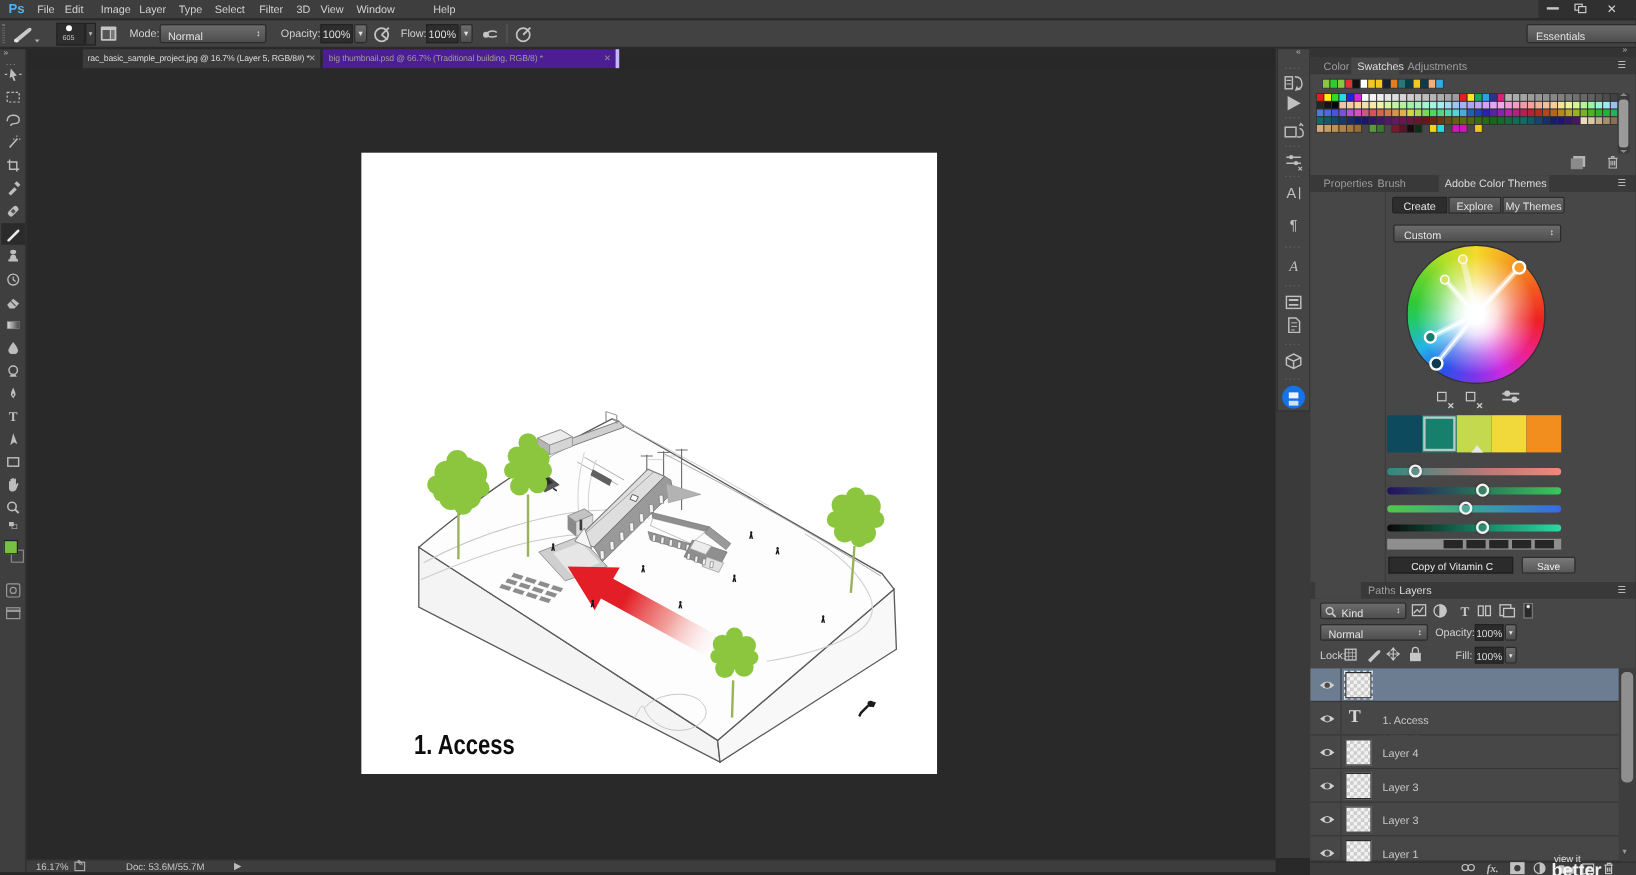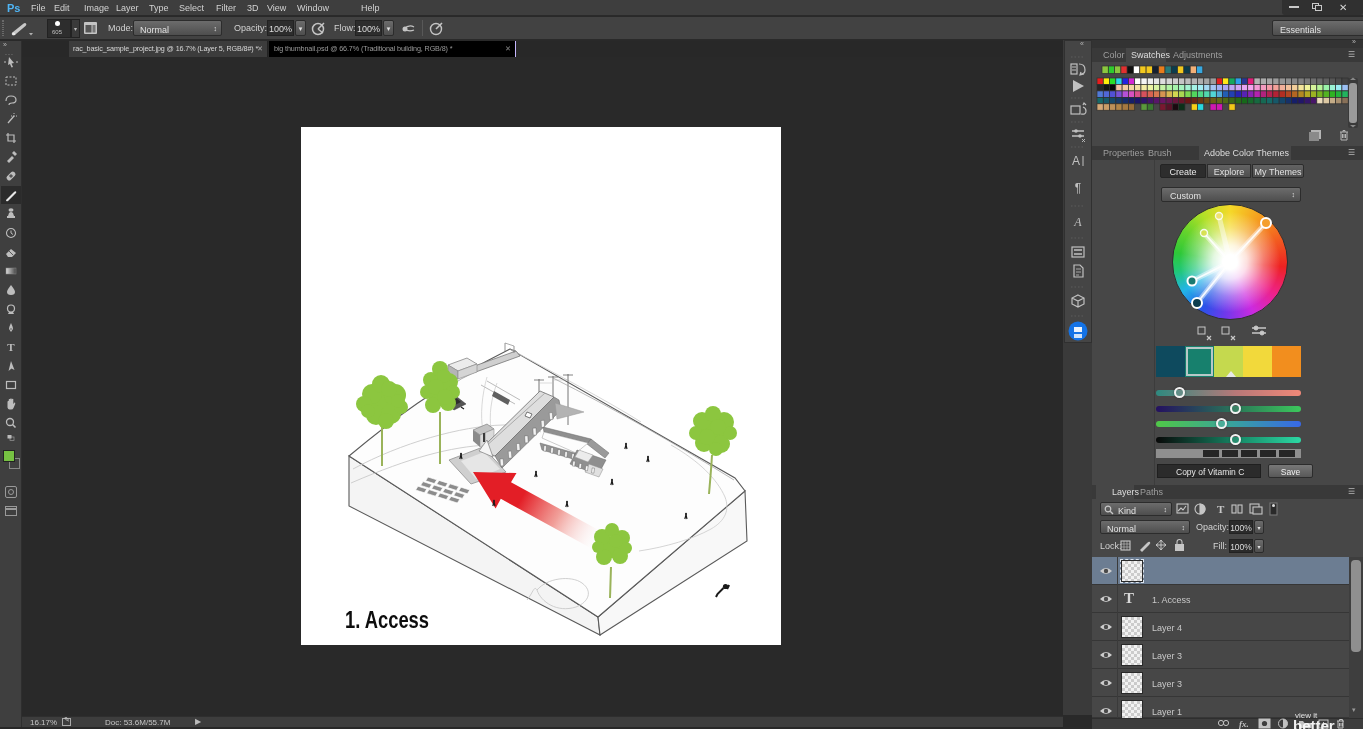--- a/index.html
+++ b/index.html
@@ -68,21 +68,21 @@
 <svg class="abs" style="left:428px;top:20px;" width="17" height="17" viewBox="0 0 17 17">
 <circle cx="8" cy="9" r="5.5" fill="none" stroke="#c4c4c4" stroke-width="1.4"></circle>
 <path d="M8 9 L14 3" stroke="#c4c4c4" stroke-width="1.6"></path>
     </svg>
 <div class="abs dd" style="left:1272px;top:20px;width:101px;height:16px;">
       <span style="position:absolute;left:7px;top:4px;">Essentials</span>
       <span style="position:absolute;right:4px;top:4px;font-size:7px;">↕</span>
     </div>
 <div class="abs" style="left:0;top:41px;width:1363px;height:16px;background:#282828;"></div>
 <div class="abs" style="left:69px;top:41px;width:199px;height:16px;background:#3c3c3c;border-right:1px solid #222;color:#d8d8d8;font-size:7.2px;letter-spacing:-0.12px;line-height:16px;white-space:nowrap;overflow:hidden;"><span style="margin-left:4px;">rac_basic_sample_project.jpg @ 16.7% (Layer 5, RGB/8#) *</span><span style="position:absolute;right:4px;color:#aaa;">✕</span></div>
-<div class="abs" style="left:269px;top:41px;width:247px;height:16px;background:#000000;border-right:1px solid #c4b5fd;color:#9b9b9b;font-size:7.2px;letter-spacing:-0.12px;line-height:16px;white-space:nowrap;overflow:hidden;"><span style="margin-left:5px;">big thumbnail.psd @ 66.7% (Traditional building, RGB/8) *</span><span style="position:absolute;right:4px;color:#888;">✕</span></div>
+<div class="abs" style="left:269px;top:41px;width:247px;height:16px;background:#4c1d95;border-right:3px solid #c4b5fd;color:#9b9b9b;font-size:7.2px;letter-spacing:-0.12px;line-height:16px;white-space:nowrap;overflow:hidden;"><span style="margin-left:5px;">big thumbnail.psd @ 66.7% (Traditional building, RGB/8) *</span><span style="position:absolute;right:4px;color:#888;">✕</span></div>
 <div class="abs" style="left:22px;top:57px;width:1041px;height:658px;background:#292929;"></div>
 <div class="abs" style="left:0;top:41px;width:22px;height:686px;background:#3f3f3f;border-right:1px solid #2e2e2e;"></div>
 <div class="abs" style="left:0;top:727px;width:22px;height:2px;background:#272727;"></div>
 <div class="abs" style="left:3px;top:41px;color:#b5b5b5;font-size:7px;">»</div>
 <div class="abs" style="left:5px;top:49px;color:#9a9a9a;font-size:7px;letter-spacing:1px;">...</div>
 <svg class="abs" style="left:0px;top:55px;" width="22" height="660" viewBox="0 0 22 660">
       <rect x="1" y="131" width="20" height="18" fill="#2b2b2b"></rect>
       <g transform="translate(11,7)">
         <path d="M-2 -5 L3 1 L0.5 1.5 L2 5 L0.5 5.5 L-1 2 L-3 3 Z" fill="#bdbdbd"></path>
         <path d="M-5 0 h-2 M5 0 h2" stroke="#bdbdbd"></path>
@@ -666,21 +666,21 @@
 <div class="abs" style="left:1156px;top:449px;width:145px;height:9px;background:#8f8f8f;"></div>
 <div class="abs" style="left:1203px;top:450px;width:16px;height:7px;background:#262626;"></div>
 <div class="abs" style="left:1222px;top:450px;width:16px;height:7px;background:#262626;"></div>
 <div class="abs" style="left:1241px;top:450px;width:16px;height:7px;background:#262626;"></div>
 <div class="abs" style="left:1260px;top:450px;width:16px;height:7px;background:#262626;"></div>
 <div class="abs" style="left:1279px;top:450px;width:16px;height:7px;background:#262626;"></div>
 <div class="abs" style="left:1157px;top:464px;width:104px;height:14px;background:#2b2b2b;border:1px solid #1f1f1f;color:#e6e6e6;font-size:8.5px;line-height:14px;padding-left:13px;"><span style="margin-left:5px;">Copy of Vitamin C</span></div>
 <div class="abs" style="left:1268px;top:464px;width:45px;height:14px;background:linear-gradient(#787878,#585858);border:1px solid #2c2c2c;border-radius:2px;color:#f0f0f0;font-size:8.5px;text-align:center;line-height:14px;">Save</div>
 <div class="abs" style="left:1092px;top:485px;width:271px;height:14px;background:#393939;"></div>
 <div class="abs" style="left:1096px;top:485px;width:38px;height:14px;background:#474747;"></div>
-<div class="abs txt" style="left:1112px;top:488px;color:#dedede;">Layers</div>
+<div class="abs txt" style="left:1166px;top:488px;color:#dedede;">Layers</div>
 <div class="abs txt" style="left:1140px;top:488px;color:#9e9e9e;">Paths</div>
 <div class="abs txt" style="left:1170px;top:488px;color:#9e9e9e;margin-top:32px;">Channels</div>
 <div class="abs" style="left:1348px;top:487px;color:#b8b8b8;font-size:8px;">☰</div>
 <div class="abs" style="left:1092px;top:499px;width:271px;height:230px;background:#474747;"></div>
 <div class="abs dd" style="left:1100px;top:502px;width:72px;height:14px;">
       <svg style="position:absolute;left:3px;top:2px;" width="10" height="10" viewBox="0 0 10 10">
         <circle cx="4" cy="4" r="2.8" fill="none" stroke="#c8c8c8" stroke-width="1.2"></circle>
         <path d="M6.2 6.2 L9 9" stroke="#c8c8c8" stroke-width="1.4"></path>
       </svg>
       <span style="position:absolute;left:17px;top:3px;">Kind</span>

